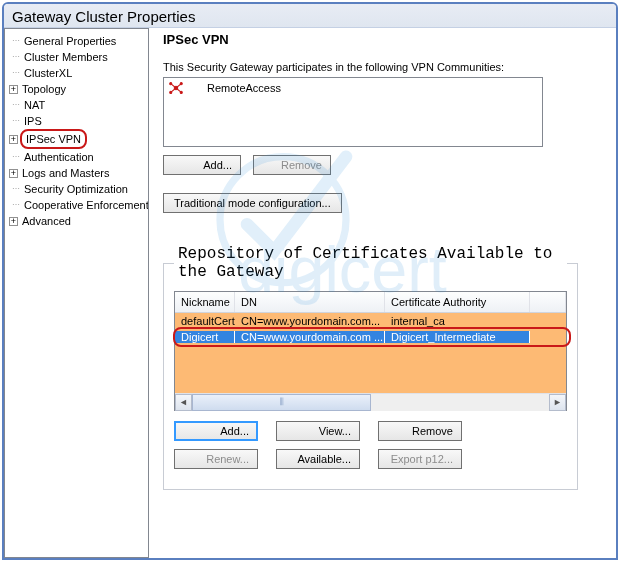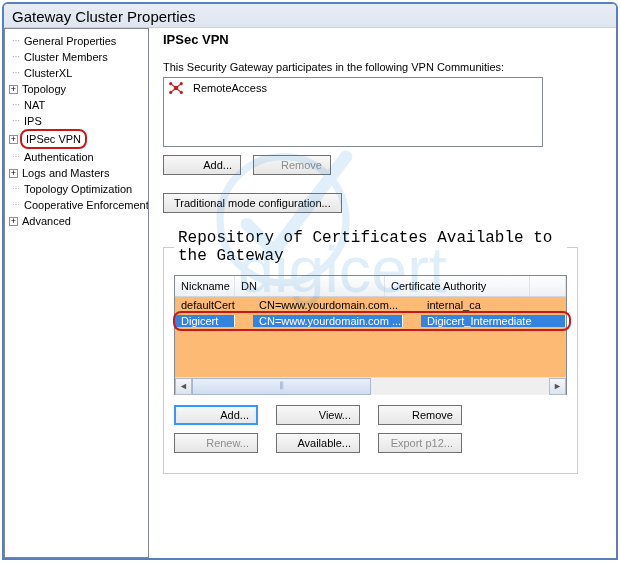--- a/index.html
+++ b/index.html
@@ -93,21 +93,21 @@
     border: 1px solid #828790;
     width: 380px;
     height: 70px;
     background: #fff;
     padding: 3px 5px;
     margin-bottom: 8px;
   }
   .comm-item {
     display: flex;
     align-items: center;
-    gap: 10px;
+    gap: 24px;
   }
   .comm-icon {
     width: 14px; height: 14px;
     display: inline-flex;
     align-items: center;
     justify-content: center;
     color: #c91818;
   }
   .btn-row {
     display: flex;
@@ -161,21 +161,20 @@
   }
   .cert-table .col1 { width: 60px; }
   .cert-table .col2 { width: 150px; }
   .cert-table .col3 { width: 145px; }
   .cert-table .col4 { flex: 1; }
   .cert-table .tbody { }
   .cert-table .tr {
     display: flex;
     height: 16px;
     align-items: center;
-    justify-content: space-between;
   }
   .cert-table .td {
     padding: 0 6px;
     font-size: 11px;
     overflow: hidden;
     white-space: nowrap;
   }
   .tr.selected {
     color: #fff;
   }
@@ -296,21 +295,21 @@
           <span class="highlight-red"><span>IPSec VPN</span></span>
         </div>
       <div class="tree-item noexp">
           <span>Authentication</span>
         </div>
       <div class="tree-item">
           <span class="plus">+</span>
           <span>Logs and Masters</span>
         </div>
       <div class="tree-item noexp">
-          <span>Topology Optimization</span>
+          <span>Security Optimization</span>
         </div>
       <div class="tree-item noexp">
           <span>Cooperative Enforcement</span>
         </div>
       <div class="tree-item">
           <span class="plus">+</span>
           <span>Advanced</span>
         </div>
     </div>
 
@@ -338,21 +337,21 @@
           </span>
           <span>RemoteAccess</span>
         </div>
       </div>
 
       <div class="btn-row">
         <button class="btn">Add...</button>
         <button class="btn" disabled="">Remove</button>
       </div>
 
-      <div style="margin-bottom:16px">
+      <div style="margin-bottom:32px">
         <button class="btn" style="min-width:auto;padding:3px 10px">Traditional mode configuration...</button>
       </div>
 
       <fieldset>
         <legend>Repository of Certificates Available to the Gateway</legend>
 
         <div class="cert-table">
           <div class="thead">
             <div class="th col1">Nickname</div>
             <div class="th col2">DN</div>

